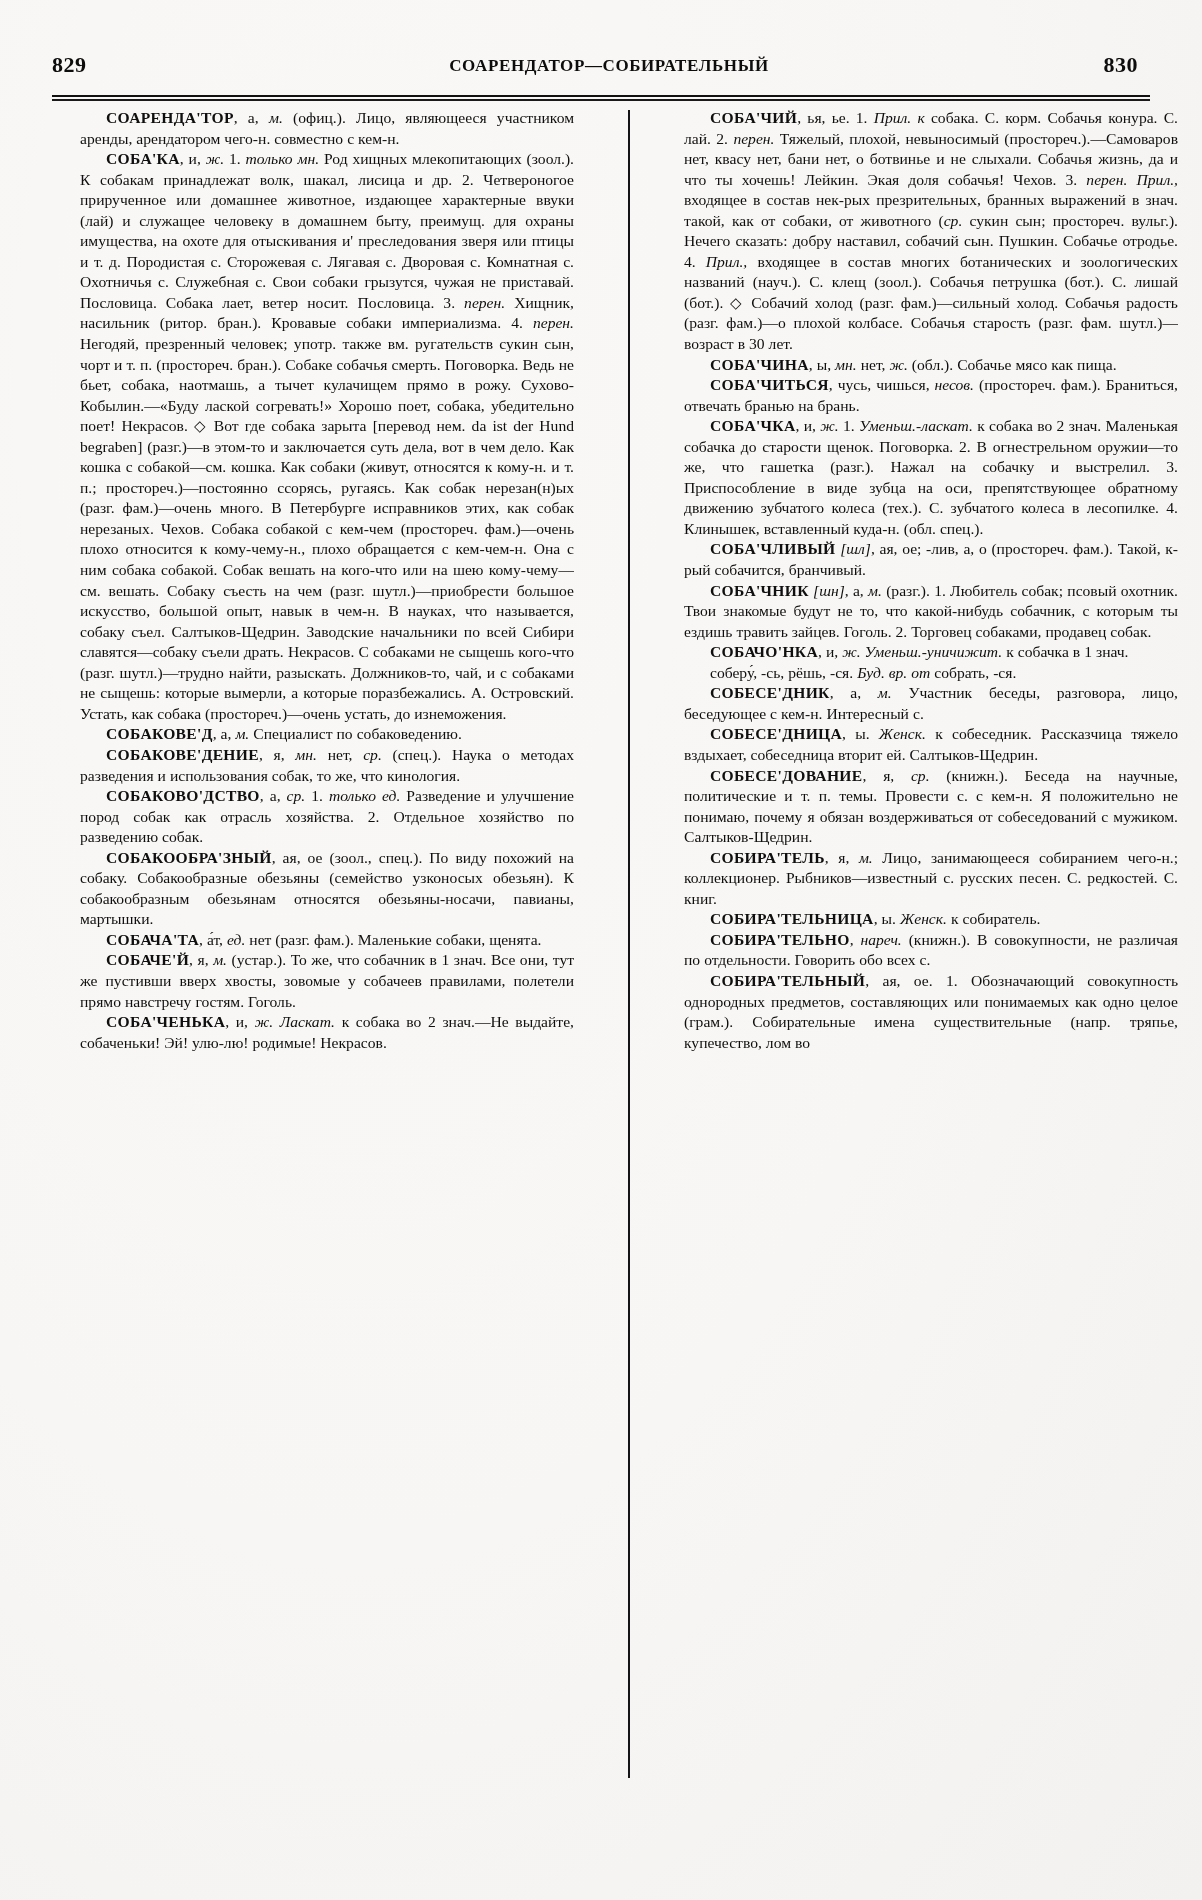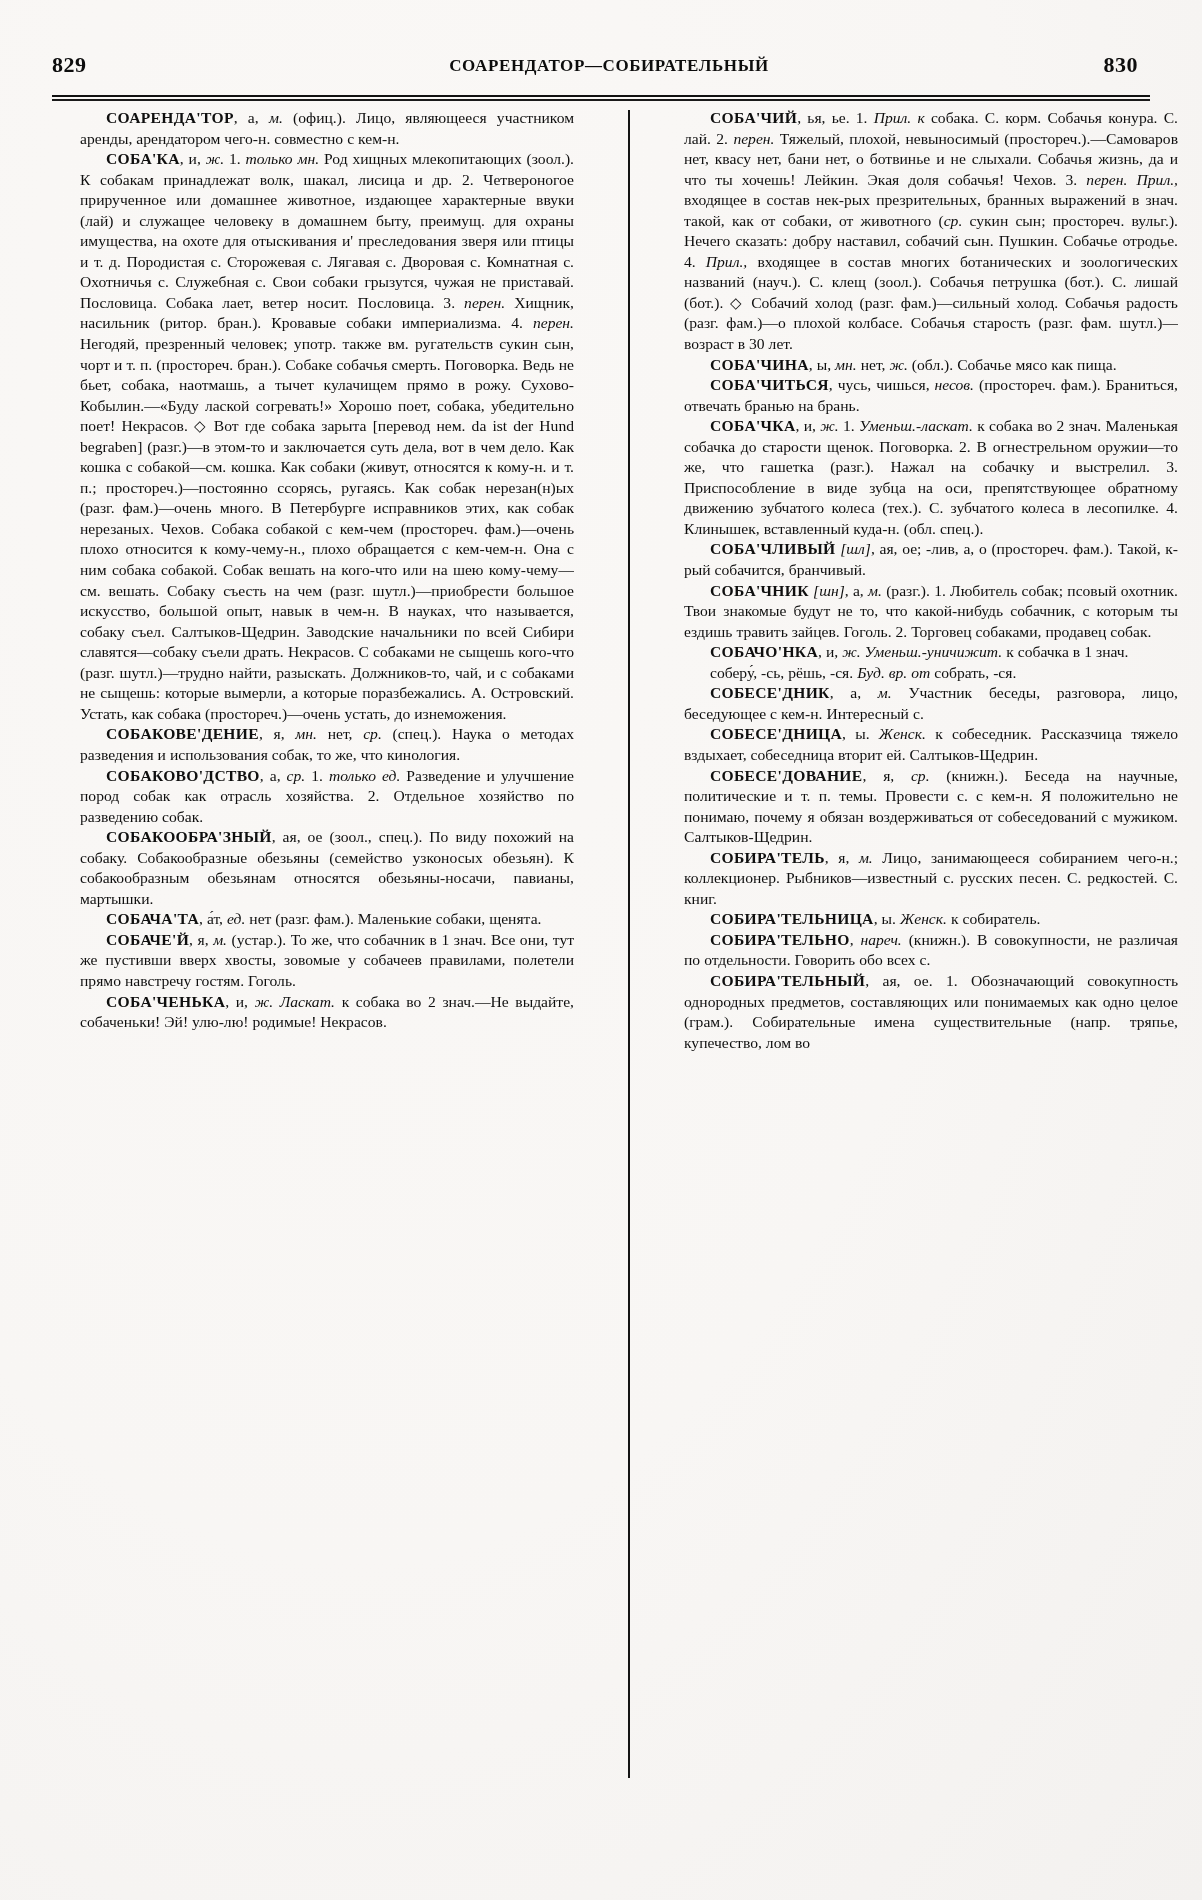--- a/index.html
+++ b/index.html
@@ -149,20 +149,21 @@
 
   <div id="rule-top">
     <div class="r1"></div>
     <div class="r2"></div>
   </div>
 
   <div id="cols">
     <div class="col" id="col-left">
         <p class="entry"><span class="hw">СОАРЕНДА'ТОР</span><span>, а, <i>м.</i> (офиц.). Лицо, являющееся участником аренды, арендатором чего-н. совместно с кем-н.</span></p>
         <p class="entry"><span class="hw">СОБА'КА</span><span>, и, <i>ж.</i> 1. <i>только мн.</i> Род хищных млекопитающих (зоол.). К собакам принадлежат волк, шакал, лисица и др. 2. Четвероногое прирученное или домашнее животное, издающее характерные ввуки (лай) и служащее человеку в домашнем быту, преимущ. для охраны имущества, на охоте для отыскивания и' преследования зверя или птицы и т. д. Породистая с. Сторожевая с. Лягавая с. Дворовая с. Комнатная с. Охотничья с. Служебная с. Свои собаки грызутся, чужая не приставай. Пословица. Собака лает, ветер носит. Пословица. 3. <i>перен.</i> Хищник, насильник (ритор. бран.). Кровавые собаки империализма. 4. <i>перен.</i> Негодяй, презренный человек; употр. также вм. ругательств сукин сын, чорт и т. п. (простореч. бран.). Собаке собачья смерть. Поговорка. Ведь не бьет, собака, наотмашь, а тычет кулачищем прямо в рожу. Сухово-Кобылин.—«Буду лаской согревать!» Хорошо поет, собака, убедительно поет! Некрасов. <span class="dia">◇</span> Вот где собака зарыта [перевод нем. da ist der Hund begraben] (разг.)—в этом-то и заключается суть дела, вот в чем дело. Как кошка с собакой—см. кошка. Как собаки (живут, относятся к кому-н. и т. п.; простореч.)—постоянно ссорясь, ругаясь. Как собак нерезан(н)ых (разг. фам.)—очень много. В Петербурге исправников этих, как собак нерезаных. Чехов. Собака собакой с кем-чем (простореч. фам.)—очень плохо относится к кому-чему-н., плохо обращается с кем-чем-н. Она с ним собака собакой. Собак вешать на кого-что или на шею кому-чему—см. вешать. Собаку съесть на чем (разг. шутл.)—приобрести большое искусство, большой опыт, навык в чем-н. В науках, что называется, собаку съел. Салтыков-Щедрин. Заводские начальники по всей Сибири славятся—собаку съели драть. Некрасов. С собаками не сыщешь кого-что (разг. шутл.)—трудно найти, разыскать. Должников-то, чай, и с собаками не сыщешь: которые вымерли, а которые поразбежались. А. Островский. Устать, как собака (простореч.)—очень устать, до изнеможения.</span></p>
+        <p class="entry"><span class="hw">СОБАКОВЕ'Д</span><span>, а, <i>м.</i> Специалист по собаковедению.</span></p>
         <p class="entry"><span class="hw">СОБАКОВЕ'ДЕНИЕ</span><span>, я, <i>мн.</i> нет, <i>ср.</i> (спец.). Наука о методах разведения и использования собак, то же, что кинология.</span></p>
         <p class="entry"><span class="hw">СОБАКОВО'ДСТВО</span><span>, а, <i>ср.</i> 1. <i>только ед.</i> Разведение и улучшение пород собак как отрасль хозяйства. 2. Отдельное хозяйство по разведению собак.</span></p>
         <p class="entry"><span class="hw">СОБАКООБРА'ЗНЫЙ</span><span>, ая, ое (зоол., спец.). По виду похожий на собаку. Собакообразные обезьяны (семейство узконосых обезьян). К собакообразным обезьянам относятся обезьяны-носачи, павианы, мартышки.</span></p>
         <p class="entry"><span class="hw">СОБАЧА'ТА</span><span>, а́т, <i>ед.</i> нет (разг. фам.). Маленькие собаки, щенята.</span></p>
         <p class="entry"><span class="hw">СОБАЧЕ'Й</span><span>, я, <i>м.</i> (устар.). То же, что собачник в 1 знач. Все они, тут же пустивши вверх хвосты, зовомые у собачеев правилами, полетели прямо навстречу гостям. Гоголь.</span></p>
         <p class="entry"><span class="hw">СОБА'ЧЕНЬКА</span><span>, и, <i>ж.</i> <i>Ласкат.</i> к собака во 2 знач.—Не выдайте, собаченьки! Эй! улю-лю! родимые! Некрасов.</span></p>
       </div>
     <div id="col-divider"></div>
     <div class="col" id="col-right">
         <p class="entry"><span class="hw">СОБА'ЧИЙ</span><span>, ья, ье. 1. <i>Прил. к</i> собака. С. корм. Собачья конура. С. лай. 2. <i>перен.</i> Тяжелый, плохой, невыносимый (простореч.).—Самоваров нет, квасу нет, бани нет, о ботвинье и не слыхали. Собачья жизнь, да и что ты хочешь! Лейкин. Экая доля собачья! Чехов. 3. <i>перен.</i> <i>Прил.,</i> входящее в состав нек-рых презрительных, бранных выражений в знач. такой, как от собаки, от животного (<i>ср.</i> сукин сын; простореч. вульг.). Нечего сказать: добру наставил, собачий сын. Пушкин. Собачье отродье. 4. <i>Прил.,</i> входящее в состав многих ботанических и зоологических названий (науч.). С. клещ (зоол.). Собачья петрушка (бот.). С. лишай (бот.). <span class="dia">◇</span> Собачий холод (разг. фам.)—сильный холод. Собачья радость (разг. фам.)—о плохой колбасе. Собачья старость (разг. фам. шутл.)—возраст в 30 лет.</span></p>

